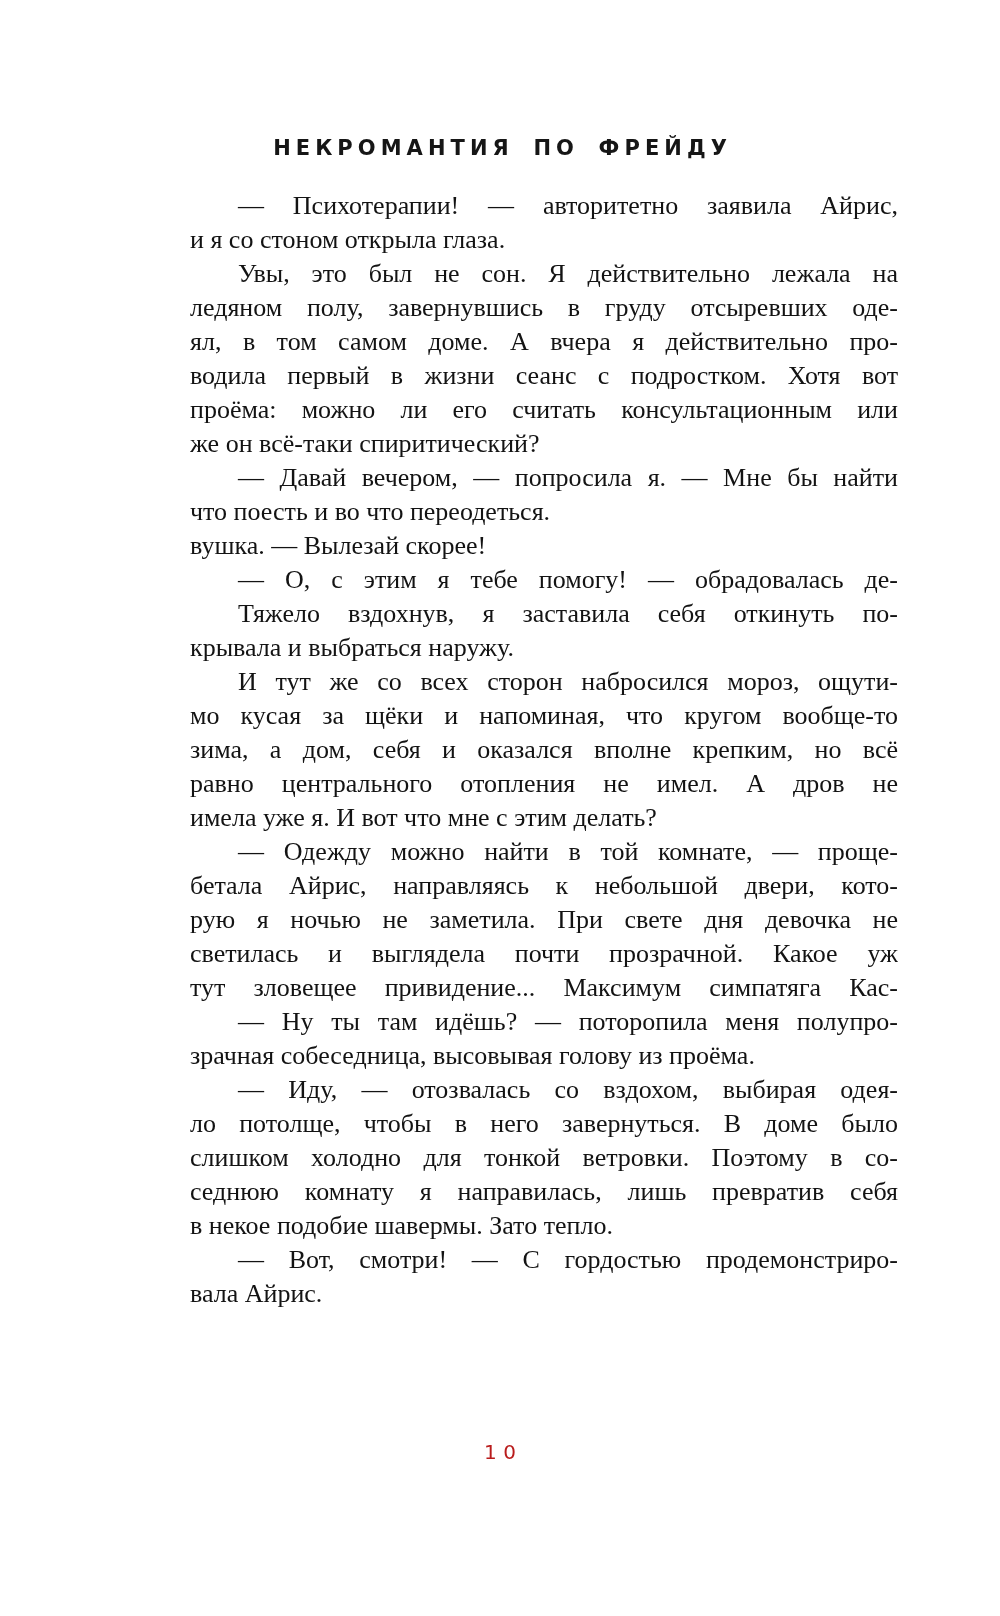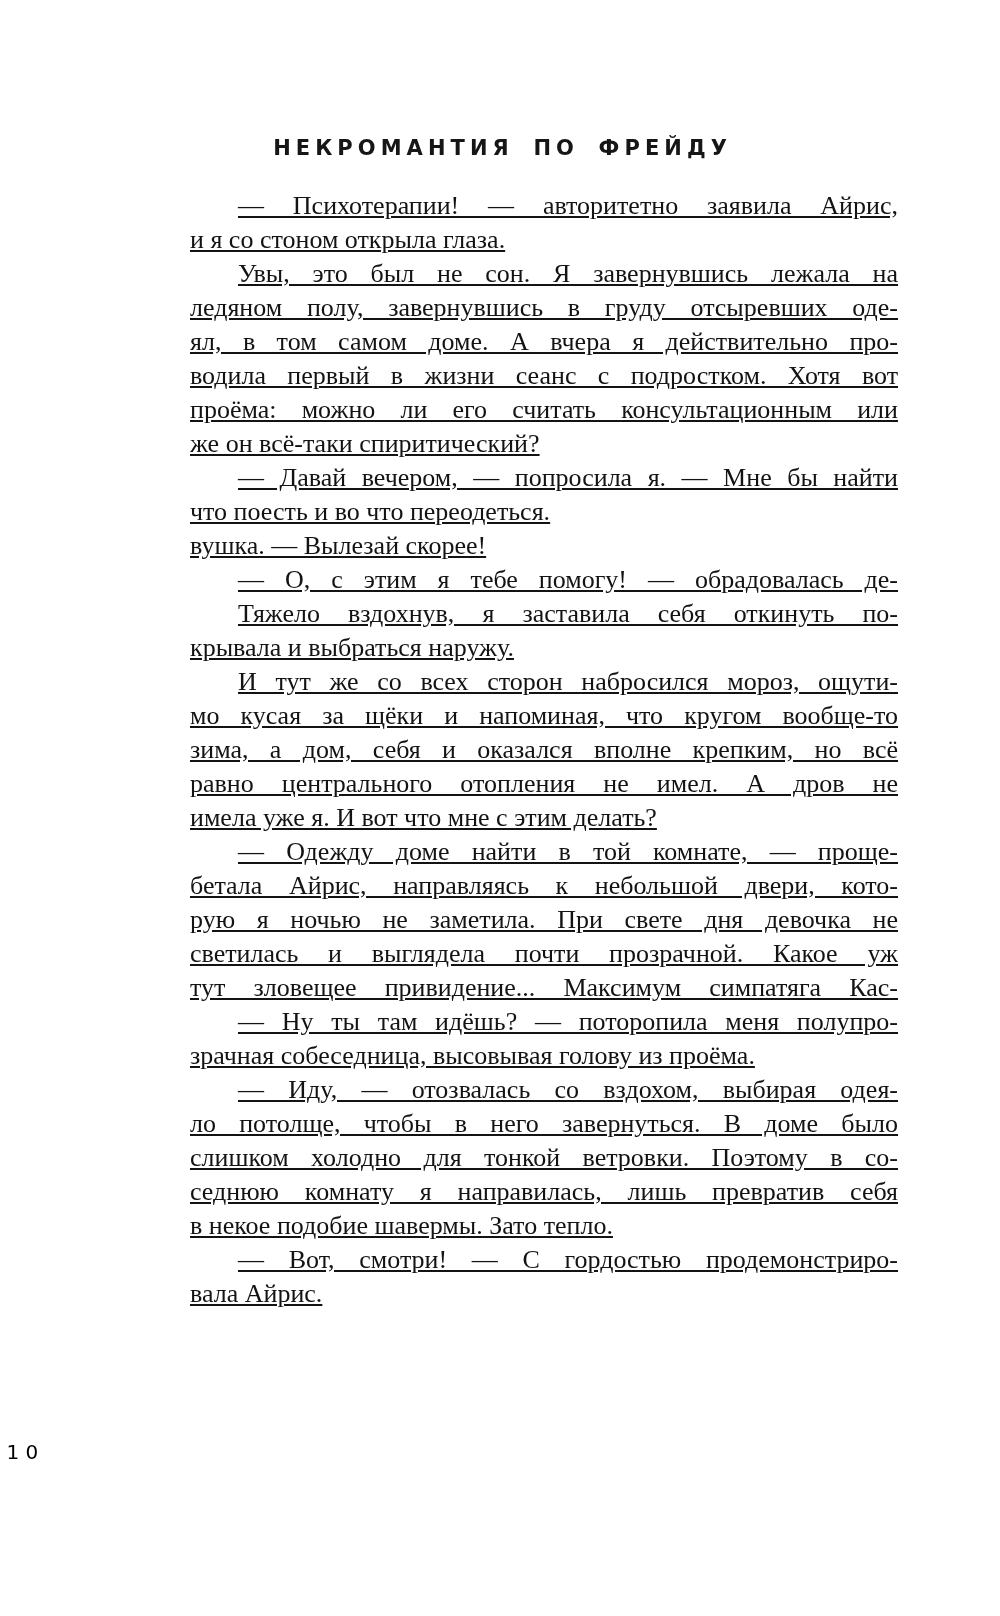--- a/index.html
+++ b/index.html
@@ -38,69 +38,69 @@
     width: 708px;
   }
   .line {
     font-size: 26px;
     line-height: 34px;
     height: 34px;
     text-align: justify;
     text-align-last: justify;
     white-space: normal;
     overflow: hidden;
-    text-decoration: underline;
   }
   .line.para-end {
     text-align: left;
     text-align-last: left;
   }
   .line.indent {
     text-indent: 48px;
   }
   .page-number {
     position: absolute;
     top: 1440px;
     left: 0;
     width: 100%;
+    text-align: center;
     font-family: "DejaVu Sans", sans-serif;
     font-weight: 400;
     font-size: 20px;
     letter-spacing: 0.32em;
     text-indent: 0.32em;
-    color: #000000;
+    color: #b91c1c;
   }
 </style>
 </head>
 <body>
 
 <div class="page">
   <div class="running-head">НЕКРОМАНТИЯ ПО ФРЕЙДУ</div>
 
   <div class="text-block">
       <div class="line indent">—  Психотерапии! — авторитетно заявила Айрис,</div>
       <div class="line para-end">и я со стоном открыла глаза.</div>
-      <div class="line indent">Увы, это был не сон. Я завернувшись лежала на</div>
+      <div class="line indent">Увы, это был не сон. Я действительно лежала на</div>
       <div class="line">ледяном полу, завернувшись в груду отсыревших оде-</div>
       <div class="line">ял, в том самом доме. А вчера я действительно про-</div>
       <div class="line">водила первый в жизни сеанс с подростком. Хотя вот</div>
       <div class="line">проёма: можно ли его считать консультационным или</div>
       <div class="line para-end">же он всё-таки спиритический?</div>
       <div class="line indent">—  Давай вечером, — попросила я. — Мне бы найти</div>
       <div class="line para-end">что поесть и во что переодеться.</div>
       <div class="line para-end">вушка. — Вылезай скорее!</div>
       <div class="line indent">—  О, с этим я тебе помогу! — обрадовалась де-</div>
       <div class="line indent">Тяжело вздохнув, я заставила себя откинуть по-</div>
       <div class="line para-end">крывала и выбраться наружу.</div>
       <div class="line indent">И тут же со всех сторон набросился мороз, ощути-</div>
       <div class="line">мо кусая за щёки и напоминая, что кругом вообще-то</div>
       <div class="line">зима, а дом, себя и оказался вполне крепким, но всё</div>
       <div class="line">равно центрального отопления не имел. А дров не</div>
       <div class="line para-end">имела уже я. И вот что мне с этим делать?</div>
-      <div class="line indent">—  Одежду доме найти в той комнате, — проще-</div>
+      <div class="line indent">—  Одежду можно найти в той комнате, — проще-</div>
       <div class="line">бетала Айрис, направляясь к небольшой двери, кото-</div>
       <div class="line">рую я ночью не заметила. При свете дня девочка не</div>
       <div class="line">светилась и выглядела почти прозрачной. Какое уж</div>
       <div class="line">тут зловещее привидение... Максимум симпатяга Кас-</div>
       <div class="line indent">—  Ну ты там идёшь? — поторопила меня полупро-</div>
       <div class="line para-end">зрачная собеседница, высовывая голову из проёма.</div>
       <div class="line indent">—  Иду, — отозвалась со вздохом, выбирая одея-</div>
       <div class="line">ло потолще, чтобы в него завернуться. В доме было</div>
       <div class="line">слишком холодно для тонкой ветровки. Поэтому в со-</div>
       <div class="line">седнюю комнату я направилась, лишь превратив себя</div>

